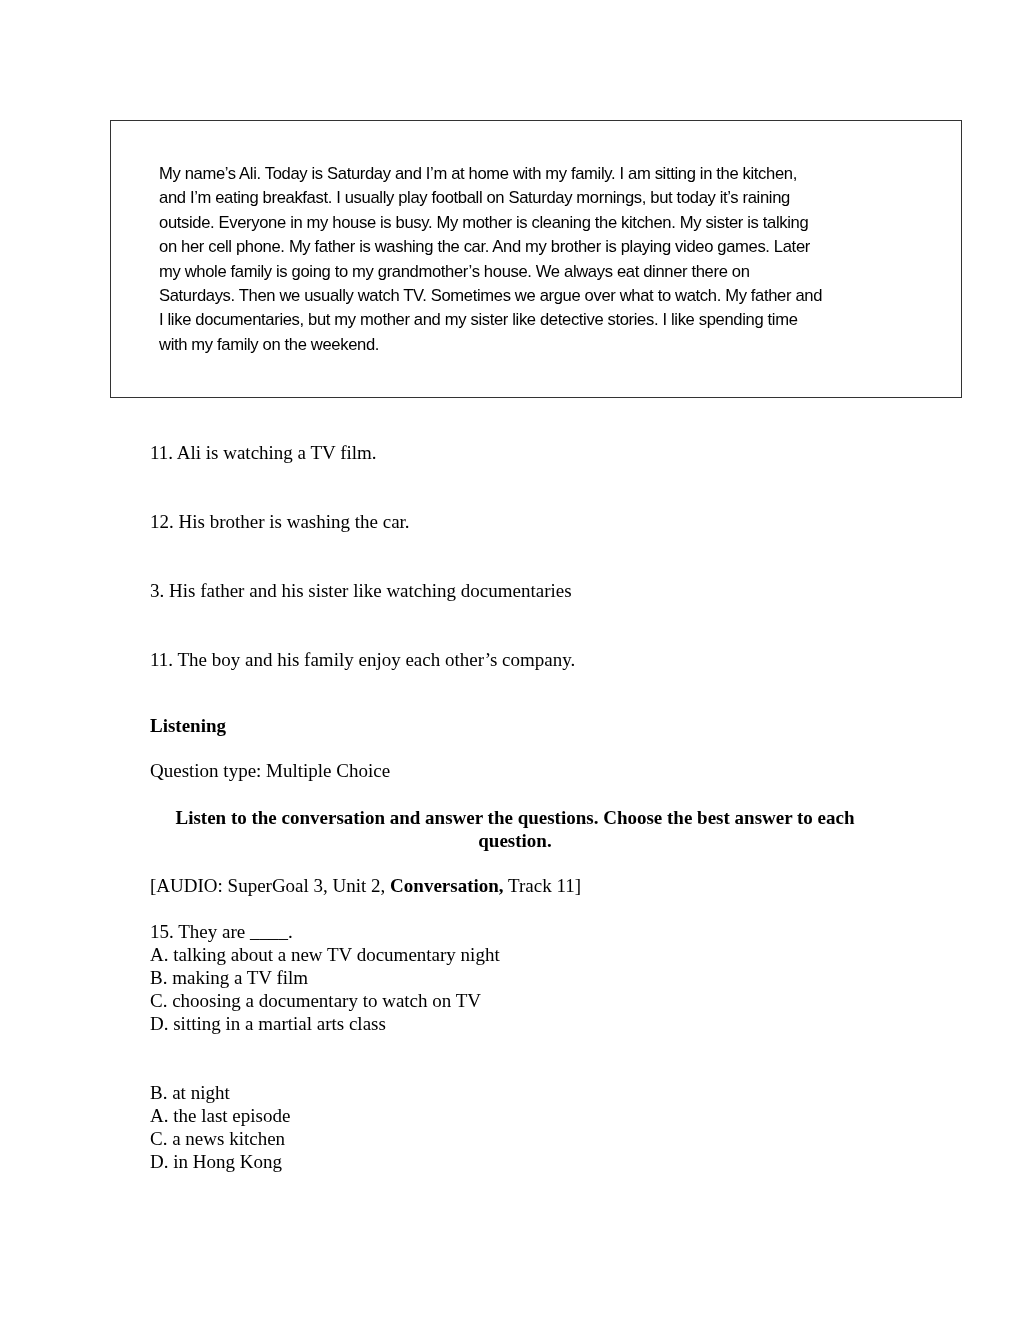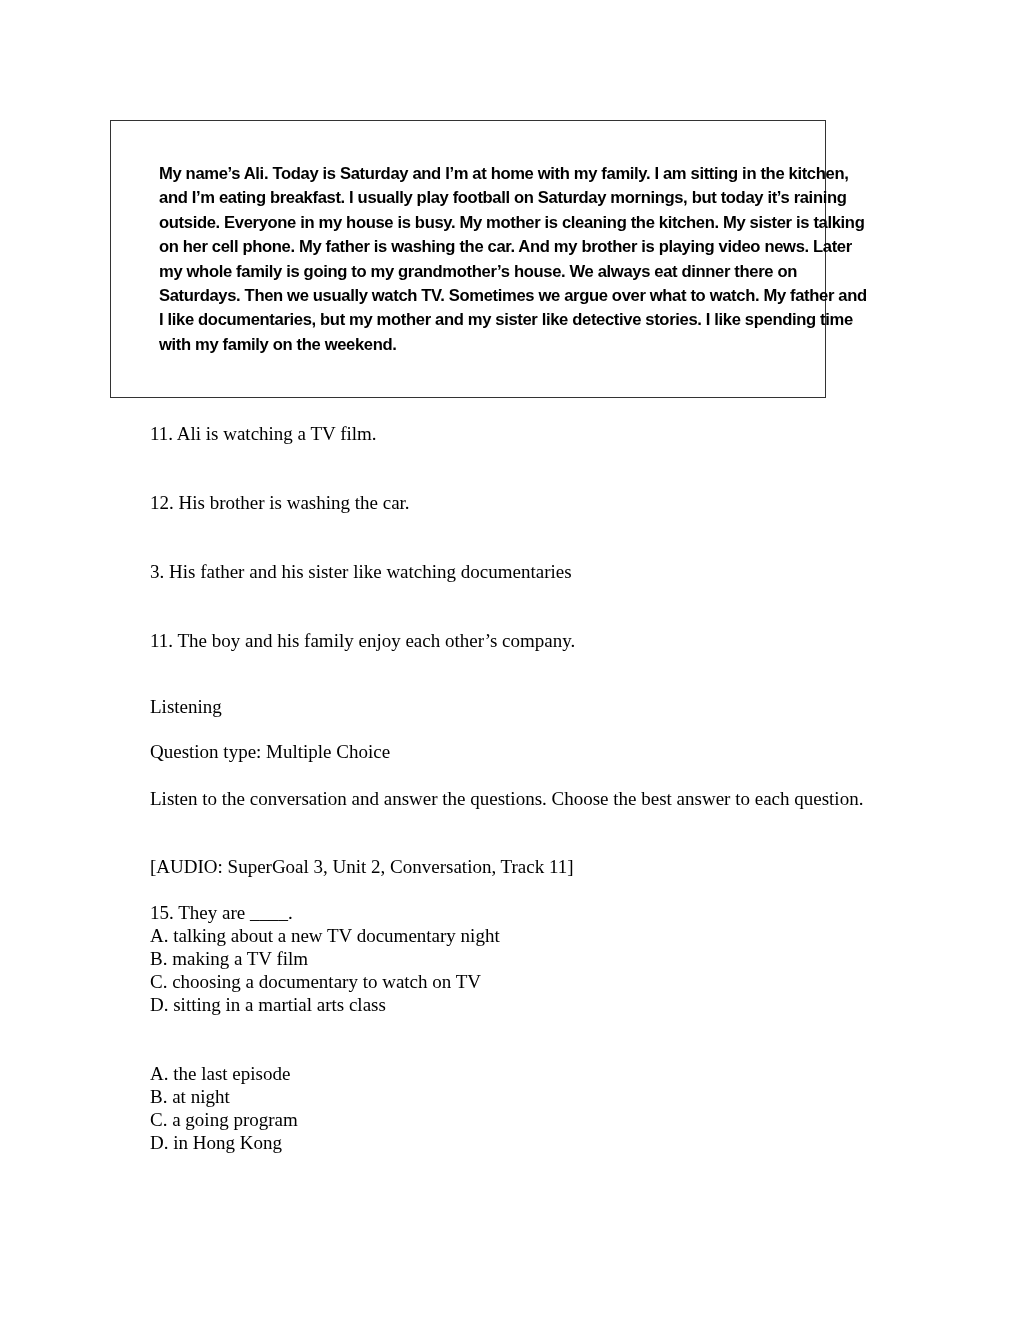--- a/index.html
+++ b/index.html
@@ -1,39 +1,39 @@
 <!DOCTYPE html>
 <html><head>
   <meta charset="utf-8">
   <style>
     html, body { margin: 0; padding: 0; background: #ffffff; }
     body { width: 1020px; height: 1320px; position: relative; overflow: hidden; color: #000; }
     .passage-box {
-      position: absolute; left: 110px; top: 120px; width: 716px; height: 278px;
-      border: 1px solid #333; box-sizing: border-box; font-weight: bold;
+      position: absolute; left: 110px; top: 120px; width: 852px; height: 278px;
+      border: 1px solid #333; box-sizing: border-box;
     }
     .passage-line {
       position: absolute; left: 48px; white-space: nowrap;
       font-family: "Liberation Sans", sans-serif; font-size: 16.6px; letter-spacing: -0.35px;
       line-height: 24px;
     }
-    .serif { font-family: "Liberation Serif", serif; font-size: 19px; line-height: 23px; }
+    .serif { font-family: "Liberation Serif", serif; font-size: 19px; line-height: 23px; margin-top: 19px; }
     .abs { position: absolute; left: 150px; white-space: nowrap; }
-    .bold { font-weight: normal; }
+    .bold { font-weight: bold; text-align: center; }
     .underline { }
     .wrap { white-space: normal; width: 730px; }
   </style>
 </head>
 <body>
 
 <div class="passage-box">
   <div class="passage-line" style="top:41px">My name’s Ali. Today is Saturday and I’m at home with my family. I am sitting in the kitchen,</div>
   <div class="passage-line" style="top:65px">and I’m eating breakfast. I usually play football on Saturday mornings, but today it’s raining</div>
   <div class="passage-line" style="top:90px">outside. Everyone in my house is busy. My mother is cleaning the kitchen. My sister is talking</div>
-  <div class="passage-line" style="top:114px">on her cell phone. My father is washing the car. And my brother is playing video news. Later</div>
+  <div class="passage-line" style="top:114px">on her cell phone. My father is washing the car. And my brother is playing video games. Later</div>
   <div class="passage-line" style="top:139px">my whole family is going to my grandmother’s house. We always eat dinner there on</div>
   <div class="passage-line" style="top:163px">Saturdays. Then we usually watch TV. Sometimes we argue over what to watch. My father and</div>
   <div class="passage-line" style="top:187px">I like documentaries, but my mother and my sister like detective stories. I like spending time</div>
   <div class="passage-line" style="top:212px">with my family on the weekend.</div>
 </div>
 
 <div class="abs serif" style="top:422px">11. Ali is watching a TV film.</div>
 <div class="abs serif" style="top:491px">12. His brother is washing the car.</div>
 <div class="abs serif" style="top:560px">3. His father and his sister like watching documentaries</div>
 <div class="abs serif" style="top:629px">11. The boy and his family enjoy each other’s company.</div>
@@ -48,17 +48,17 @@
 
 <div class="abs serif" style="top:901px">
   <div>15. They are ____.</div>
   <div>A. talking about a new TV documentary night</div>
   <div>B. making a TV film</div>
   <div>C. choosing a documentary to watch on TV</div>
   <div>D. sitting in a martial arts class</div>
 </div>
 
 <div class="abs serif" style="top:1062px">
+  <div>B. at night</div>
   <div>A. the last episode</div>
-  <div>B. at night</div>
-  <div>C. a going program</div>
+  <div>C. a news kitchen</div>
   <div>D. in Hong Kong</div>
 </div>
 
 </body></html>

